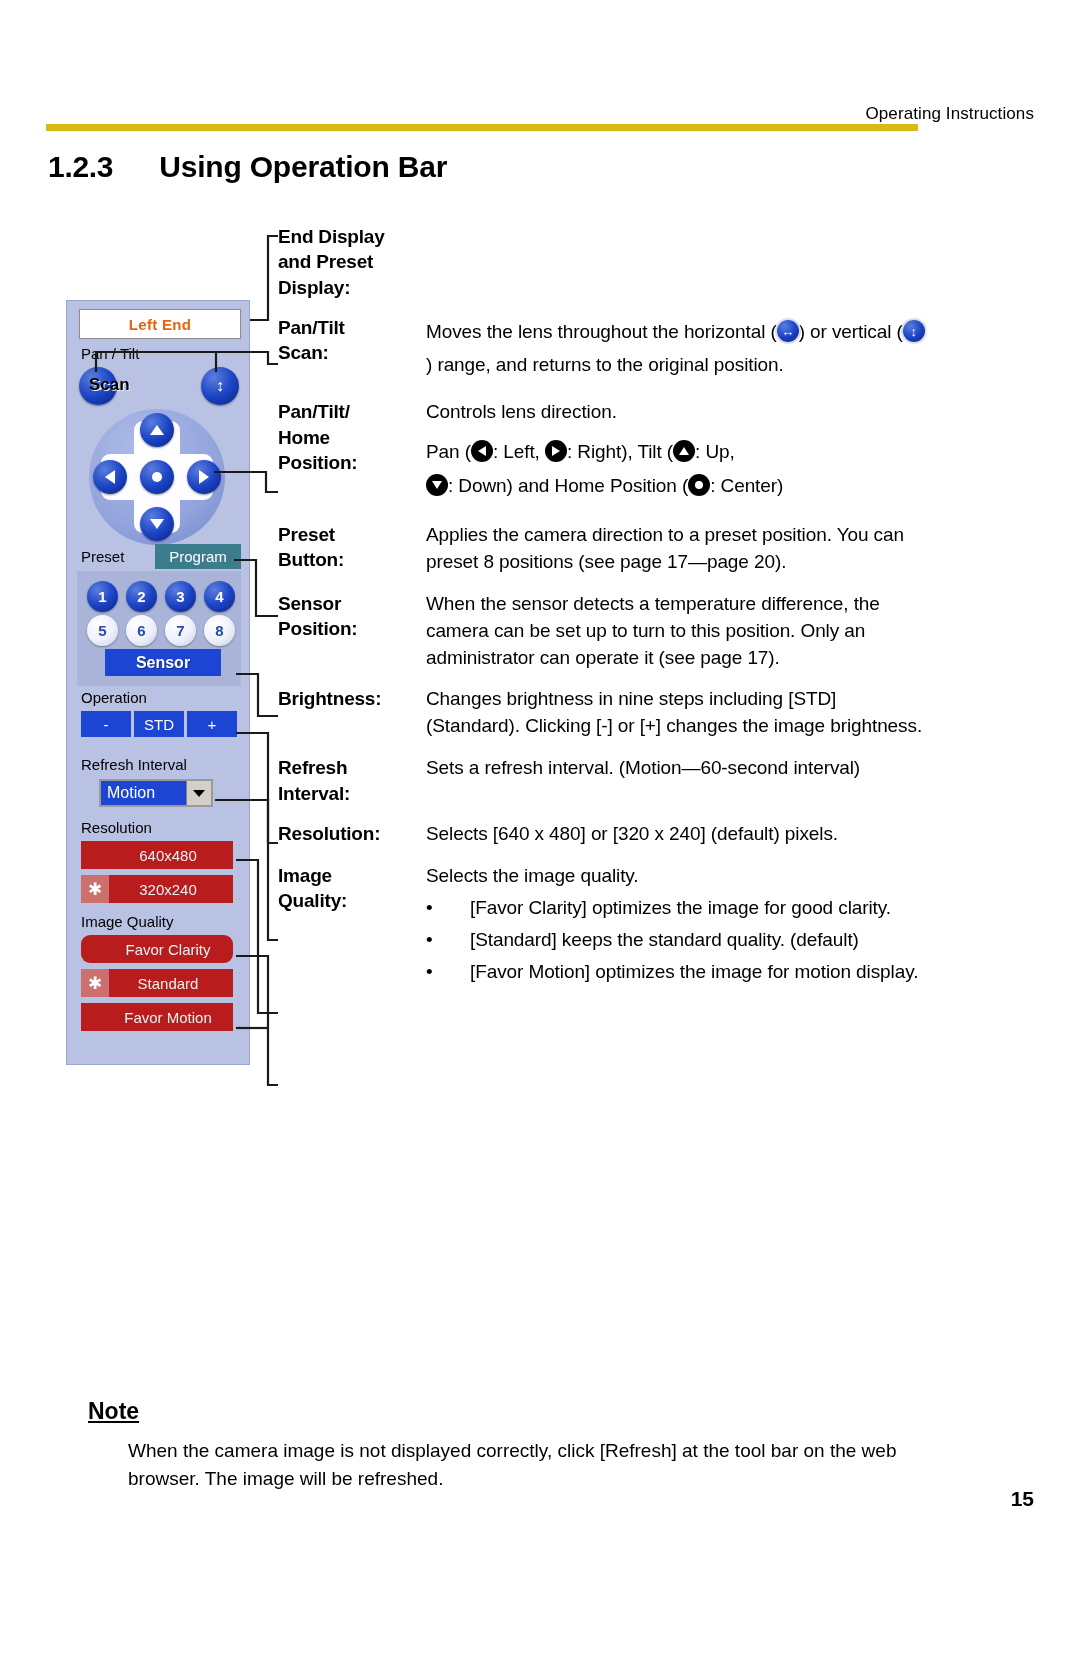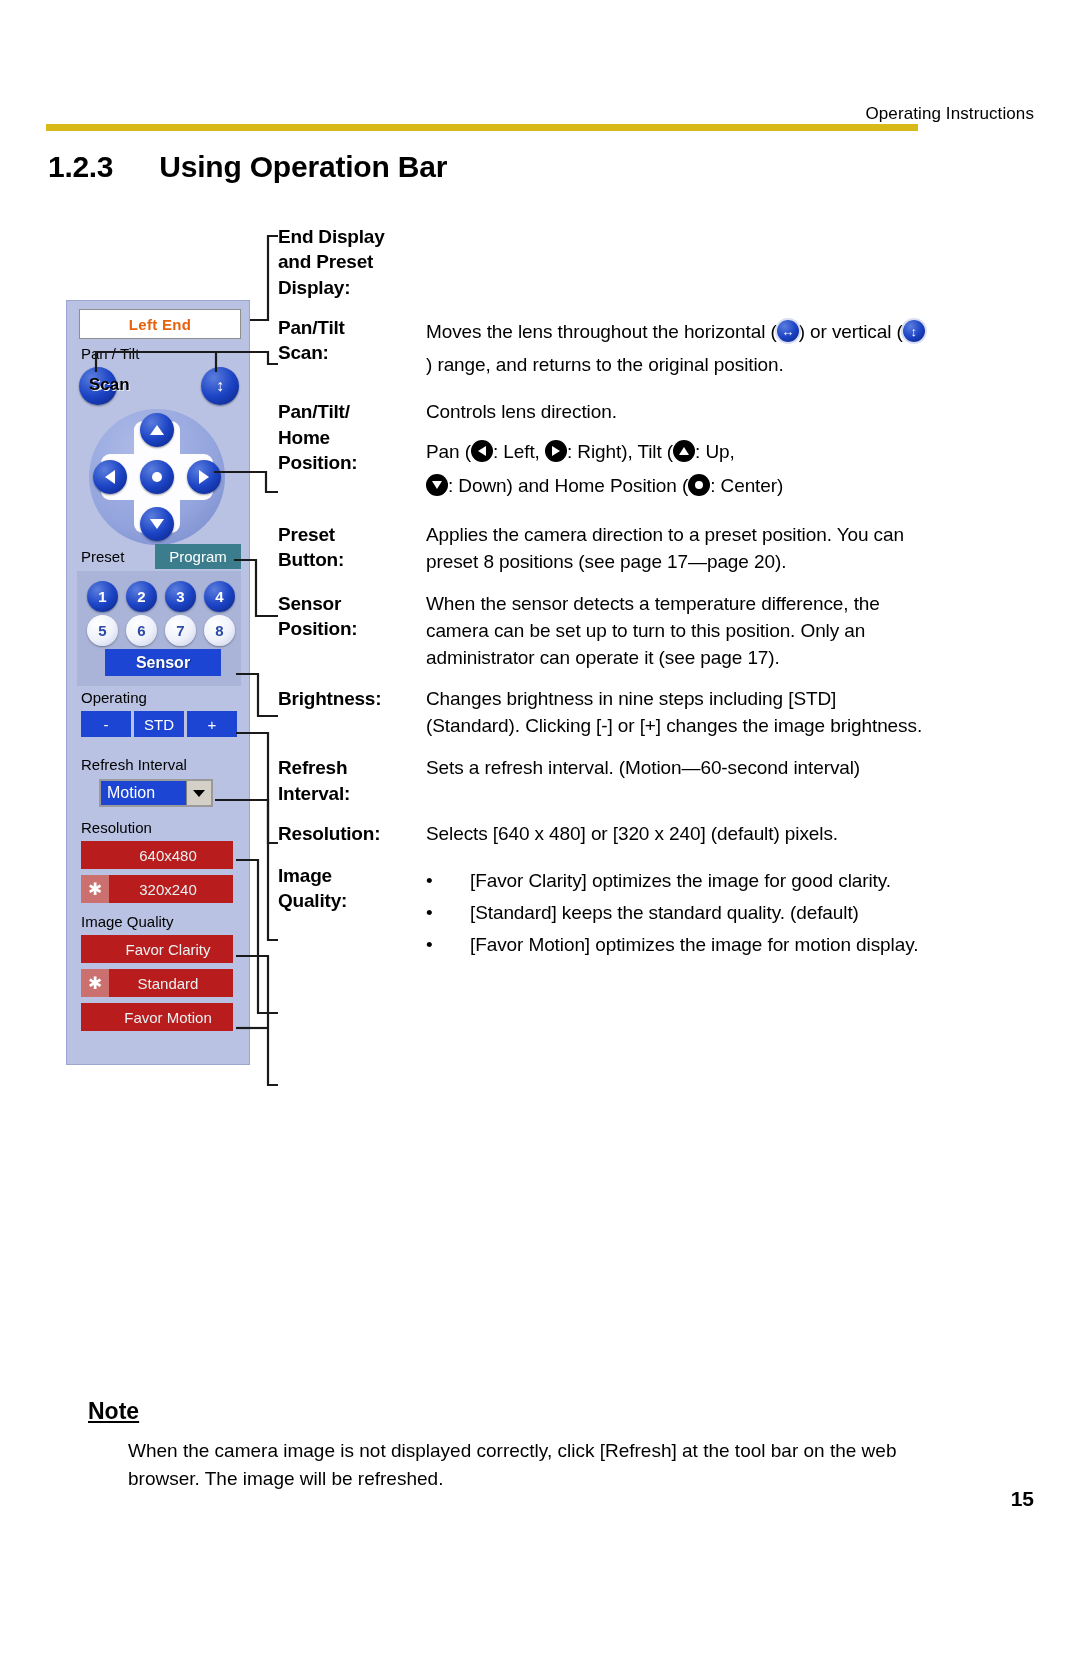--- a/index.html
+++ b/index.html
@@ -159,21 +159,21 @@
   .lrow .star{
     width:28px;height:100%;background:#cb6f6f;color:#fff;
     display:flex;align-items:center;justify-content:center;font-size:17px;
   }
   .lrow .spacer{width:28px;height:100%;}
   .lrow .t{
     flex:1;color:#e9f1f3;font-size:15px;text-align:center;padding-right:6px;
   }
   .r-640{top:540px;}
   .r-320{top:574px;}
-  .q-clar{top:634px;}
+  .q-clar{top:634px;border-radius:9px;}
   .q-std{top:668px;}
   .q-mot{top:702px;}
 
   
   .leaders{position:absolute;left:0;top:0;width:1080px;height:1669px;pointer-events:none;}
 
   
   .desc{position:absolute;left:278px;top:224px;width:650px;}
   .drow{display:flex;margin-bottom:15px;}
   .dterm{
@@ -283,21 +283,21 @@
       <div class="numbtn on" style="left:49px;top:10px;">2</div>
       <div class="numbtn on" style="left:88px;top:10px;">3</div>
       <div class="numbtn on" style="left:127px;top:10px;">4</div>
       <div class="numbtn off" style="left:10px;top:44px;">5</div>
       <div class="numbtn off" style="left:49px;top:44px;">6</div>
       <div class="numbtn off" style="left:88px;top:44px;">7</div>
       <div class="numbtn off" style="left:127px;top:44px;">8</div>
       <div class="sensor-btn">Sensor</div>
     </div>
 
-    <div class="sec-label lbl-brightness">Operating</div>
+    <div class="sec-label lbl-brightness">Operation</div>
     <div class="bright-row">
       <div class="bbtn">-</div>
       <div class="bbtn">STD</div>
       <div class="bbtn">+</div>
     </div>
 
     <div class="sec-label lbl-refresh">Refresh Interval</div>
     <div class="ddl">
       <div class="val">Motion</div>
       <div class="arrow">
@@ -434,20 +434,21 @@
         <p>Selects [640 x 480] or [320 x 240] (default) pixels.</p>
       </div>
     </div>
 
     <div class="drow">
       <div class="dterm">
         <div>Image</div>
         <div>Quality:</div>
       </div>
       <div class="ddef">
+        <p style="margin-bottom:2px;">Selects the image quality.</p>
         <ul class="blist">
           <li>
             <span class="bul">•</span>
             <span class="btx">[Favor Clarity] optimizes the image for good clarity.</span>
           </li>
           <li>
             <span class="bul">•</span>
             <span class="btx">[Standard] keeps the standard quality. (default)</span>
           </li>
           <li>

